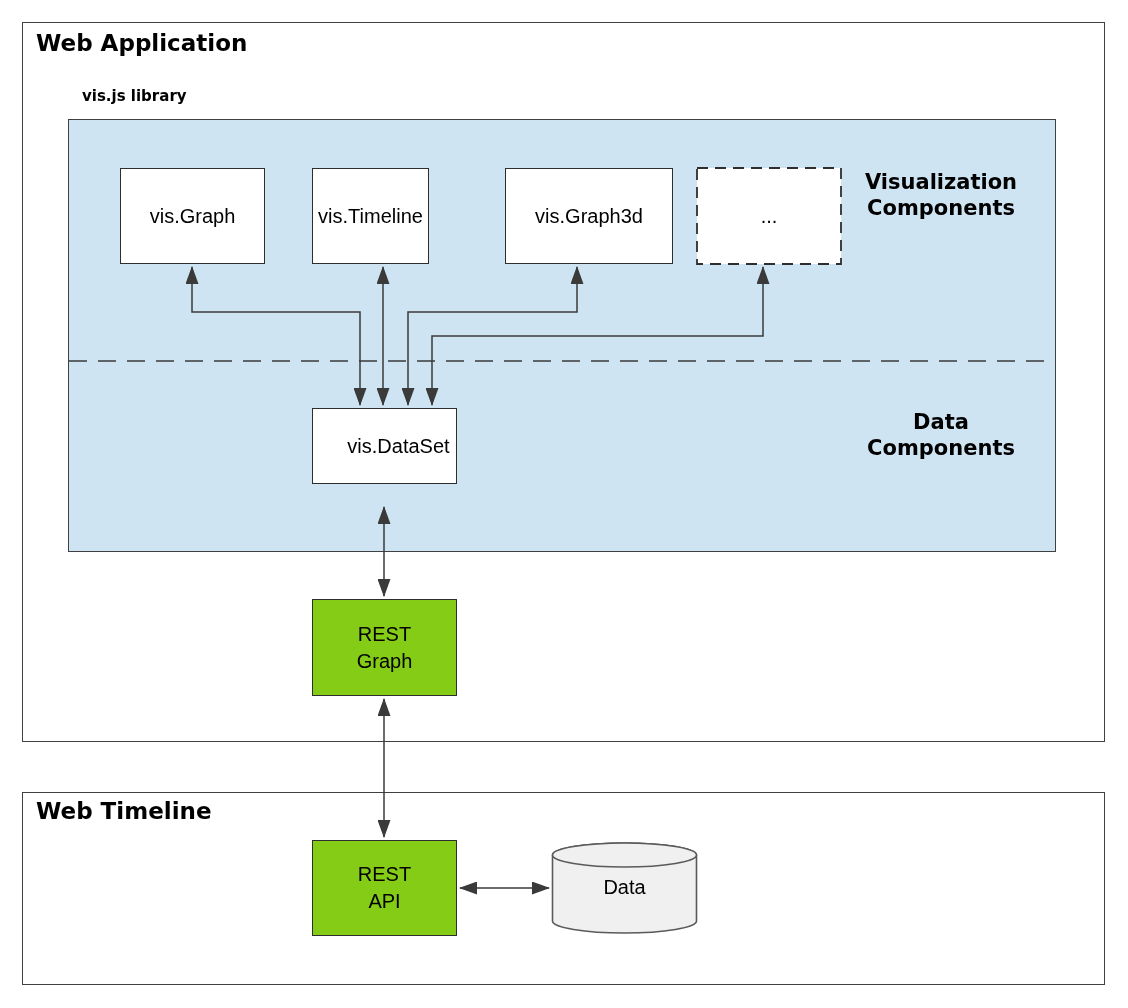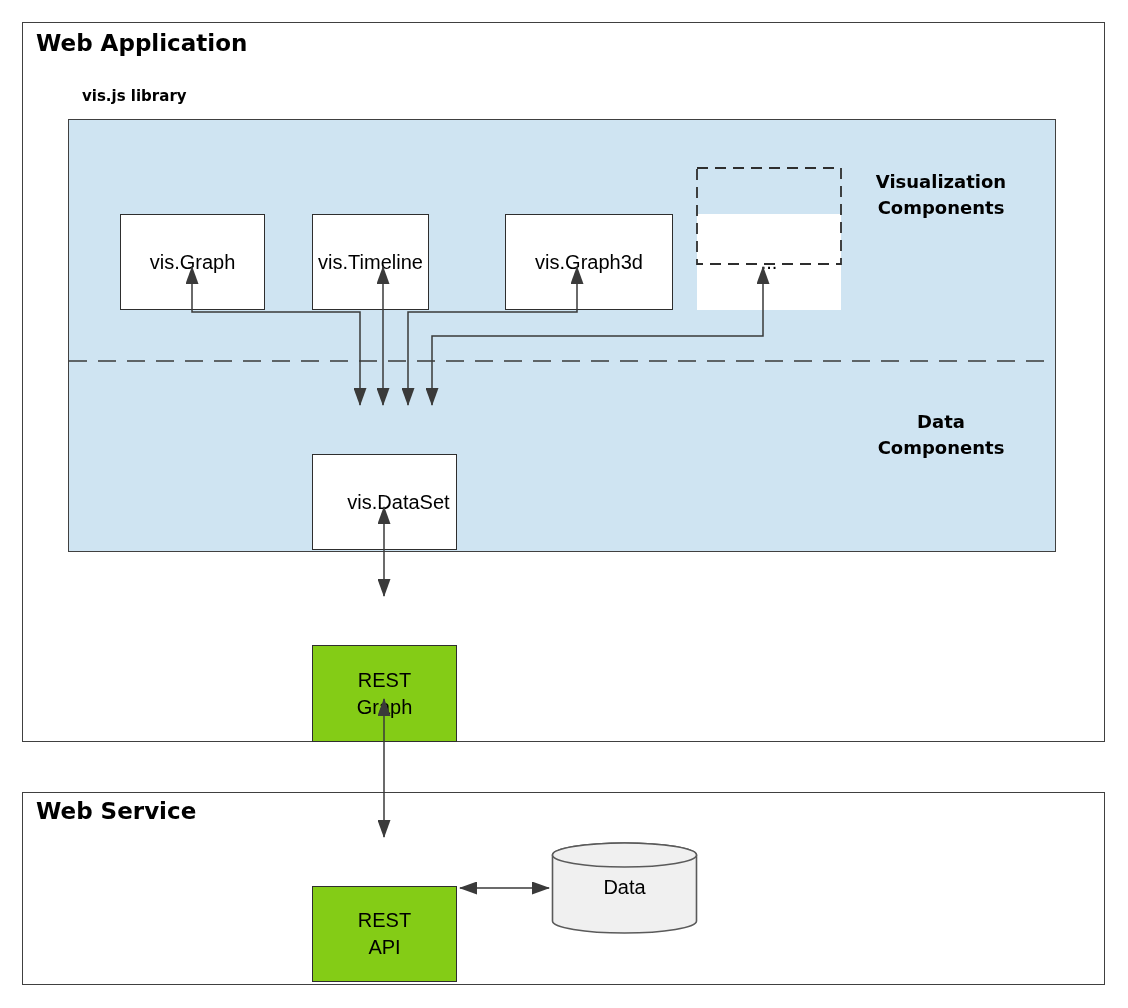--- a/index.html
+++ b/index.html
@@ -42,34 +42,33 @@
   .node{
     position:absolute;
     box-sizing:border-box;
     display:flex;flex-direction:column;
     align-items:center;justify-content:center;
     font-size:20px;
     line-height:27px;
     text-align:center;
     background:#ffffff;
     border:1.5px solid #2e2e2e;
-    margin-top:46px;
   }
   .node.gray{
     background:#84cc16;
   }
   .node.dashedless{
     border:none;            
     background:#ffffff;
   }
   .side-label{
     position:absolute;
     font-family:"DejaVu Sans", sans-serif;
     font-weight:bold;
-    font-size:18px;
+    font-size:21px;
     line-height:26px;
     text-align:center;
   }
   .cyl-label{
     position:absolute;
     left:552px;top:876px;width:145px;
     text-align:center;
     font-size:20px;
   }
   svg.overlay{
@@ -79,21 +78,21 @@
 </style>
 </head>
 <body>
 
 <div id="stage">
 
   <div class="container-box" style="left:22px;top:22px;width:1083px;height:720px;"></div>
   <div class="panel-title" style="left:36px;top:30px;">Web Application</div>
 
   <div class="container-box" style="left:22px;top:792px;width:1083px;height:193px;"></div>
-  <div class="panel-title" style="left:36px;top:798px;">Web Service</div>
+  <div class="panel-title" style="left:36px;top:798px;">Web Timeline</div>
 
   <div class="sub-title" style="left:82px;top:87px;">vis.js library</div>
   <div class="blue-panel"></div>
 
   <div class="node" style="left:120px;top:168px;width:145px;height:96px;">
     <span>vis.Graph</span>
   </div>
   <div class="node" style="left:312px;top:168px;width:117px;height:96px;">
     <span>vis.Timeline</span>
   </div>
@@ -106,21 +105,21 @@
 
   <div class="side-label" style="left:850px;top:169px;width:182px;">
     <div>Visualization</div>
     <div>Components</div>
   </div>
   <div class="side-label" style="left:850px;top:409px;width:182px;">
     <div>Data</div>
     <div>Components</div>
   </div>
 
-  <div class="node" style="left:312px;top:408px;width:145px;height:96px;padding-left:28px;">
+  <div class="node" style="left:312px;top:408px;width:145px;height:76px;padding-left:28px;">
     <span>vis.DataSet</span>
   </div>
 
   <div class="node gray" style="left:312px;top:599px;width:145px;height:97px;">
     <div>REST</div>
     <div>Graph</div>
   </div>
 
   <div class="node gray" style="left:312px;top:840px;width:145px;height:96px;">
     <div>REST</div>

